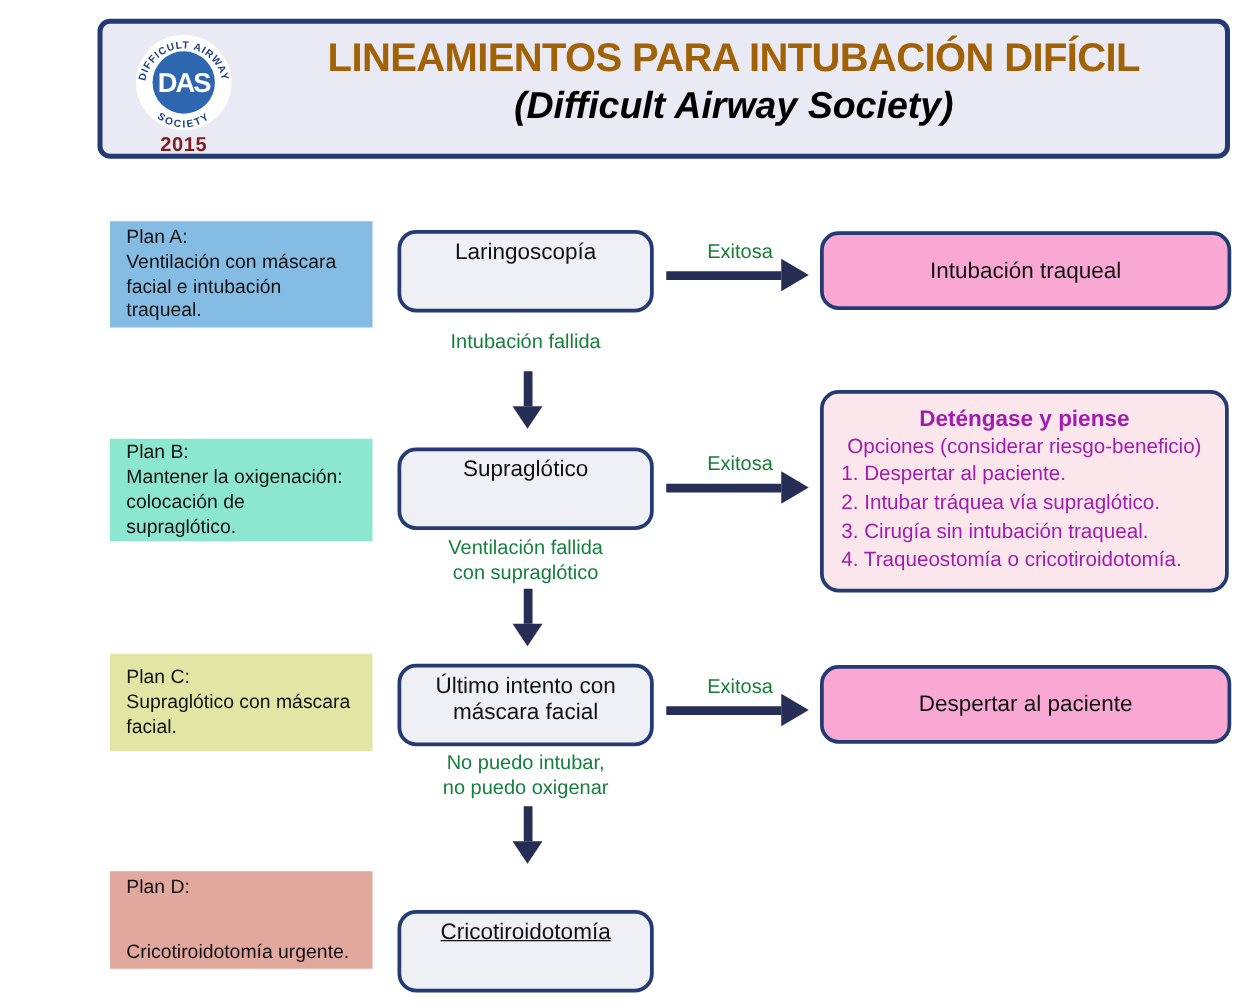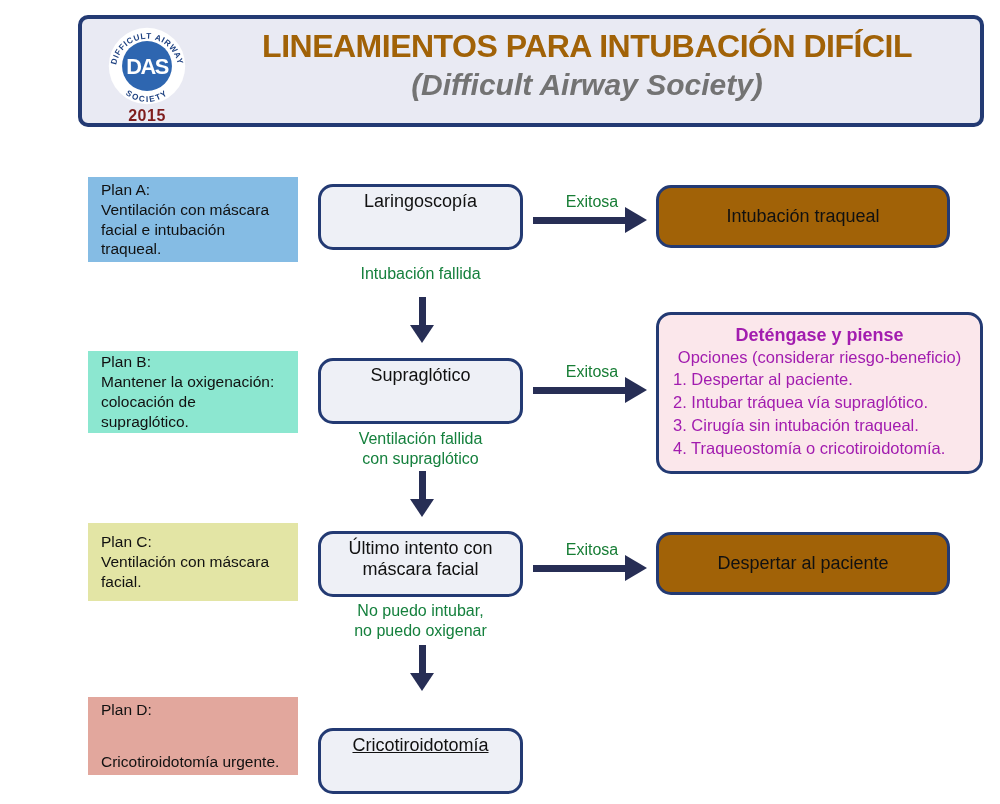--- a/index.html
+++ b/index.html
@@ -6,41 +6,41 @@
   .page{position:relative;width:1000px;height:804px;background:#fff;
         font-family:"Liberation Sans", sans-serif;overflow:hidden;}
 
   
   .header{position:absolute;left:78px;top:15px;width:906px;height:112px;
           background:#e9eaf3;border:4px solid #233a73;border-radius:10px;box-sizing:border-box;}
   .logo-wrap{position:absolute;left:20px;top:8px;width:90px;text-align:center;}
   .logo-year{color:#7f1d1d;font-weight:bold;font-size:16px;margin-top:-2px;letter-spacing:.5px;}
   .titles{position:absolute;left:120px;right:8px;top:8px;text-align:center;}
   .main-title{font-size:32px;font-weight:bold;color:#a16207;letter-spacing:-0.5px;line-height:1.2;margin:0;}
-  .sub-title{font-size:30px;font-style:italic;color:#737373;line-height:1.2;margin:2px 0 0 0;}
+  .sub-title{font-size:30px;font-style:italic;color:#000000;line-height:1.2;margin:2px 0 0 0;}
 
   
   .plan-box{position:absolute;left:88px;width:210px;box-sizing:border-box;
             padding:8px 13px;font-size:15.5px;line-height:1.28;color:#111;
             display:flex;flex-direction:column;justify-content:center;}
   .plan-a{top:177px;height:85px;background:#85bce4;}
   .plan-b{top:351px;height:82px;background:#8ce7d0;}
   .plan-c{top:523px;height:78px;background:#e3e5a5;}
   .plan-d{top:697px;height:78px;background:#e2a79d;gap:32px;}
 
   
   .step-box{position:absolute;left:318px;width:205px;height:66px;box-sizing:border-box;
             background:#eef0f6;border:3px solid #233a73;border-radius:15px;
             display:flex;align-items:flex-start;justify-content:center;text-align:center;
             font-size:18px;color:#111;padding:4px 10px;}
   .step-a{top:184px;} .step-b{top:358px;} .step-c{top:531px;} .step-d{top:728px;text-decoration:underline;}
 
   
-  .outcome-box{position:absolute;left:656px;width:294px;height:63px;box-sizing:border-box;
-               background:#a16207;border:3px solid #233a73;border-radius:15px;
+  .outcome-box{position:absolute;left:656px;width:329px;height:63px;box-sizing:border-box;
+               background:#f9a8d4;border:3px solid #233a73;border-radius:15px;
                display:flex;align-items:center;justify-content:center;text-align:center;
                font-size:18px;color:#111;}
   .outcome-a{top:185px;} .outcome-c{top:532px;}
 
   .stop-box{position:absolute;left:656px;top:312px;width:327px;height:162px;box-sizing:border-box;
             background:#fbe7eb;border:3px solid #233a73;border-radius:15px;
             padding:10px 10px 8px 10px;color:#a21caf;}
   .stop-title{font-size:18px;font-weight:bold;text-align:center;line-height:1.2;}
   .stop-subtitle{font-size:16.5px;text-align:center;line-height:1.3;}
   .stop-option{font-size:16.5px;line-height:1.4;padding-left:4px;}
@@ -100,21 +100,21 @@
   <div class="plan-box plan-a">
     <div>Plan A:</div>
     <div>Ventilación con máscara facial e intubación traqueal.</div>
   </div>
   <div class="plan-box plan-b">
     <div>Plan B:</div>
     <div>Mantener la oxigenación: colocación de supraglótico.</div>
   </div>
   <div class="plan-box plan-c">
     <div>Plan C:</div>
-    <div>Ventilación con máscara facial.</div>
+    <div>Supraglótico con máscara facial.</div>
   </div>
   <div class="plan-box plan-d">
     <div>Plan D:</div>
     <div>Cricotiroidotomía urgente.</div>
   </div>
 
   <div class="step-box step-a">
     <span>Laringoscopía</span>
   </div>
   <div class="step-box step-b">

